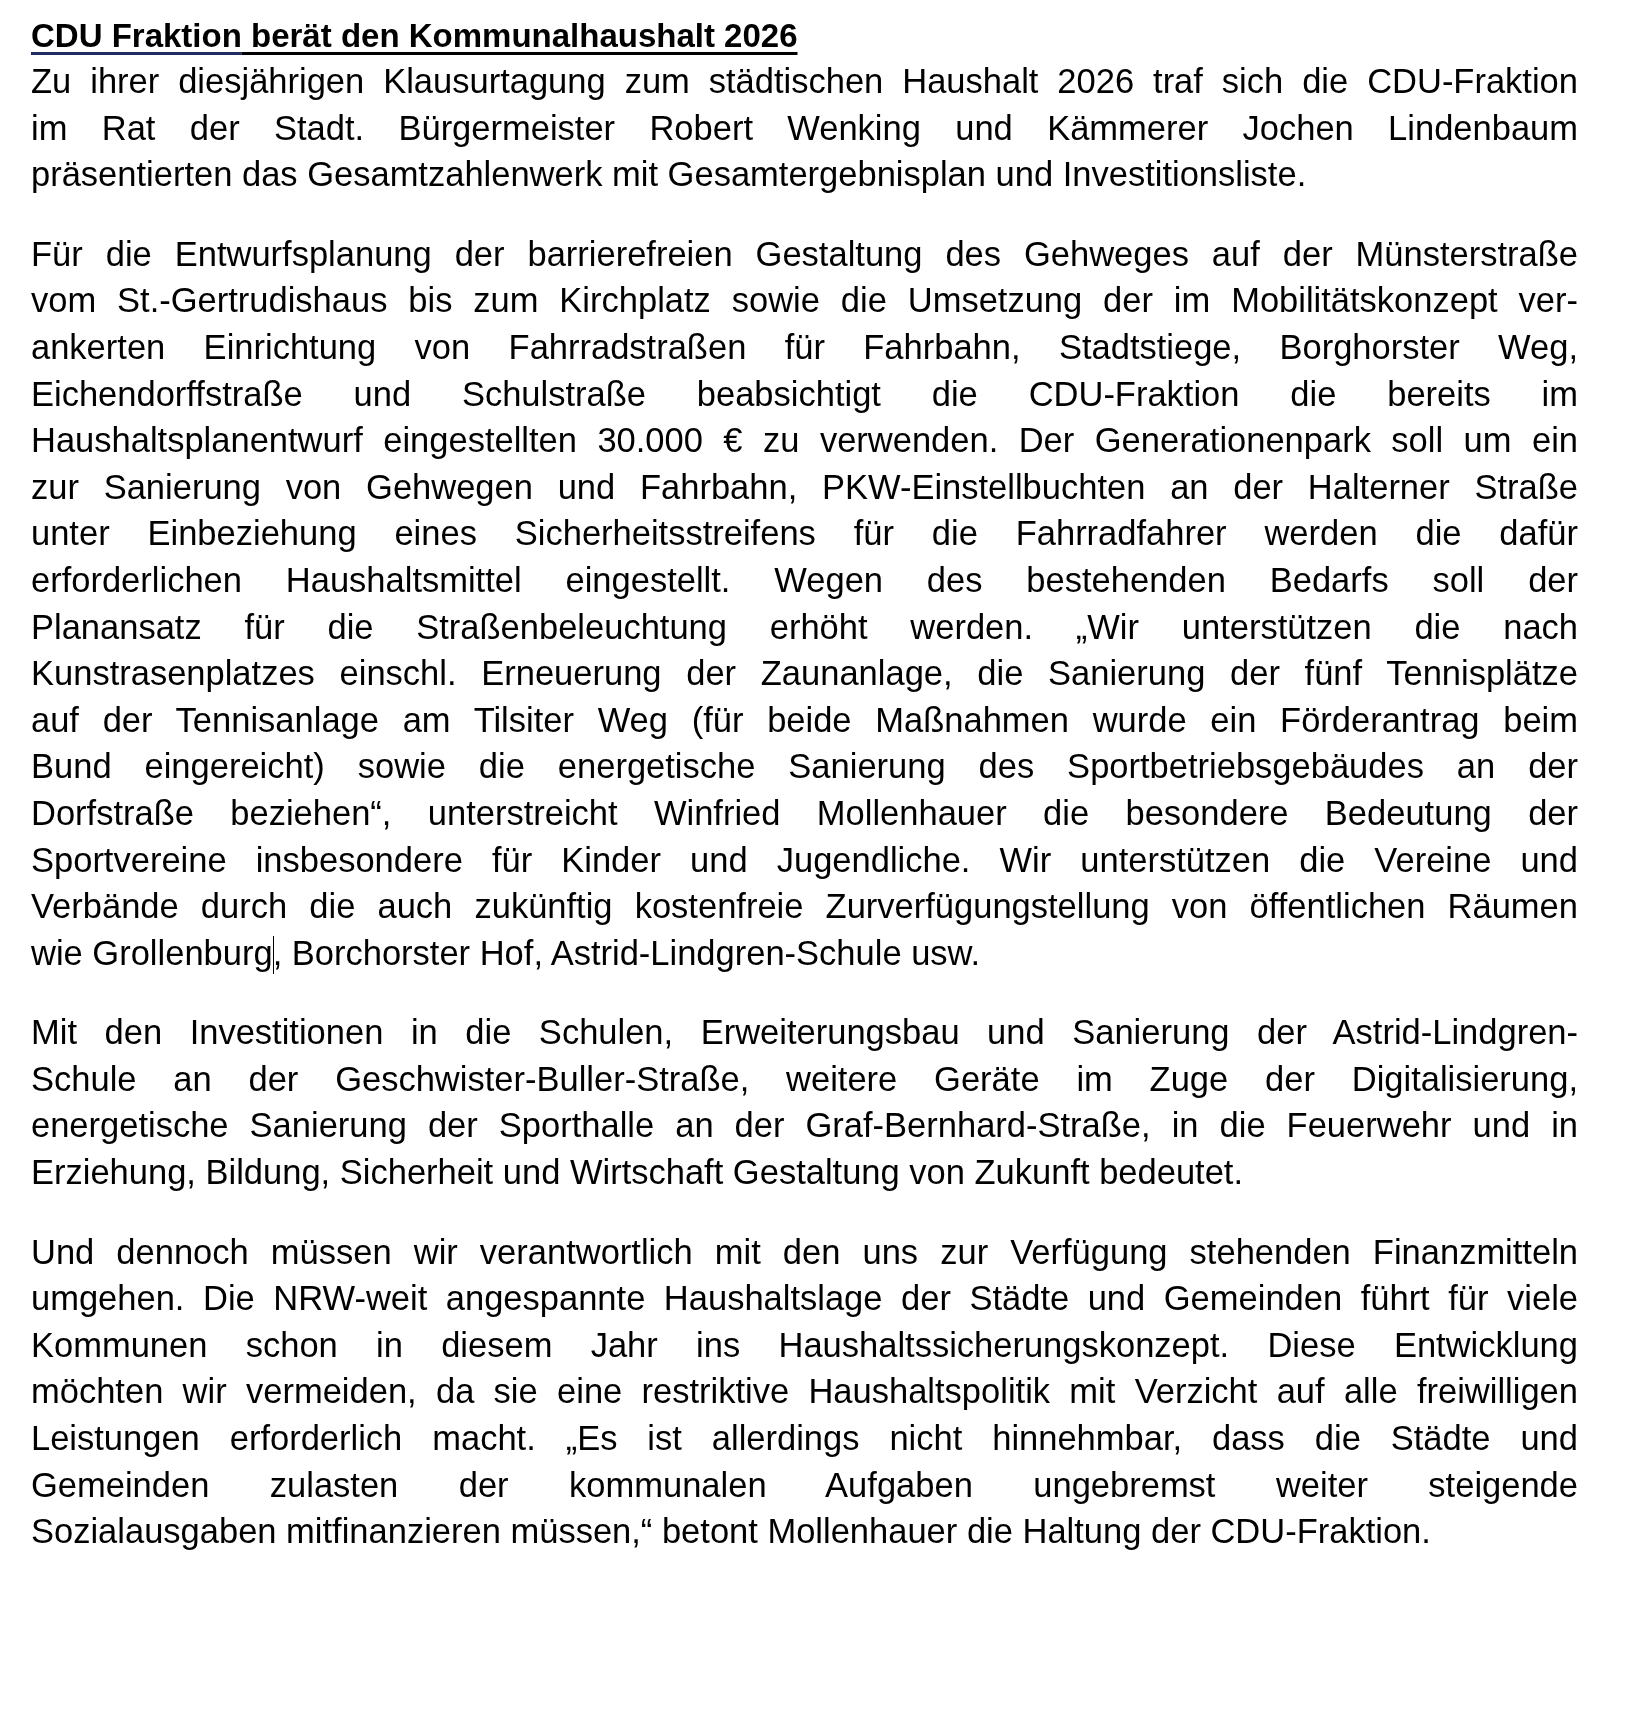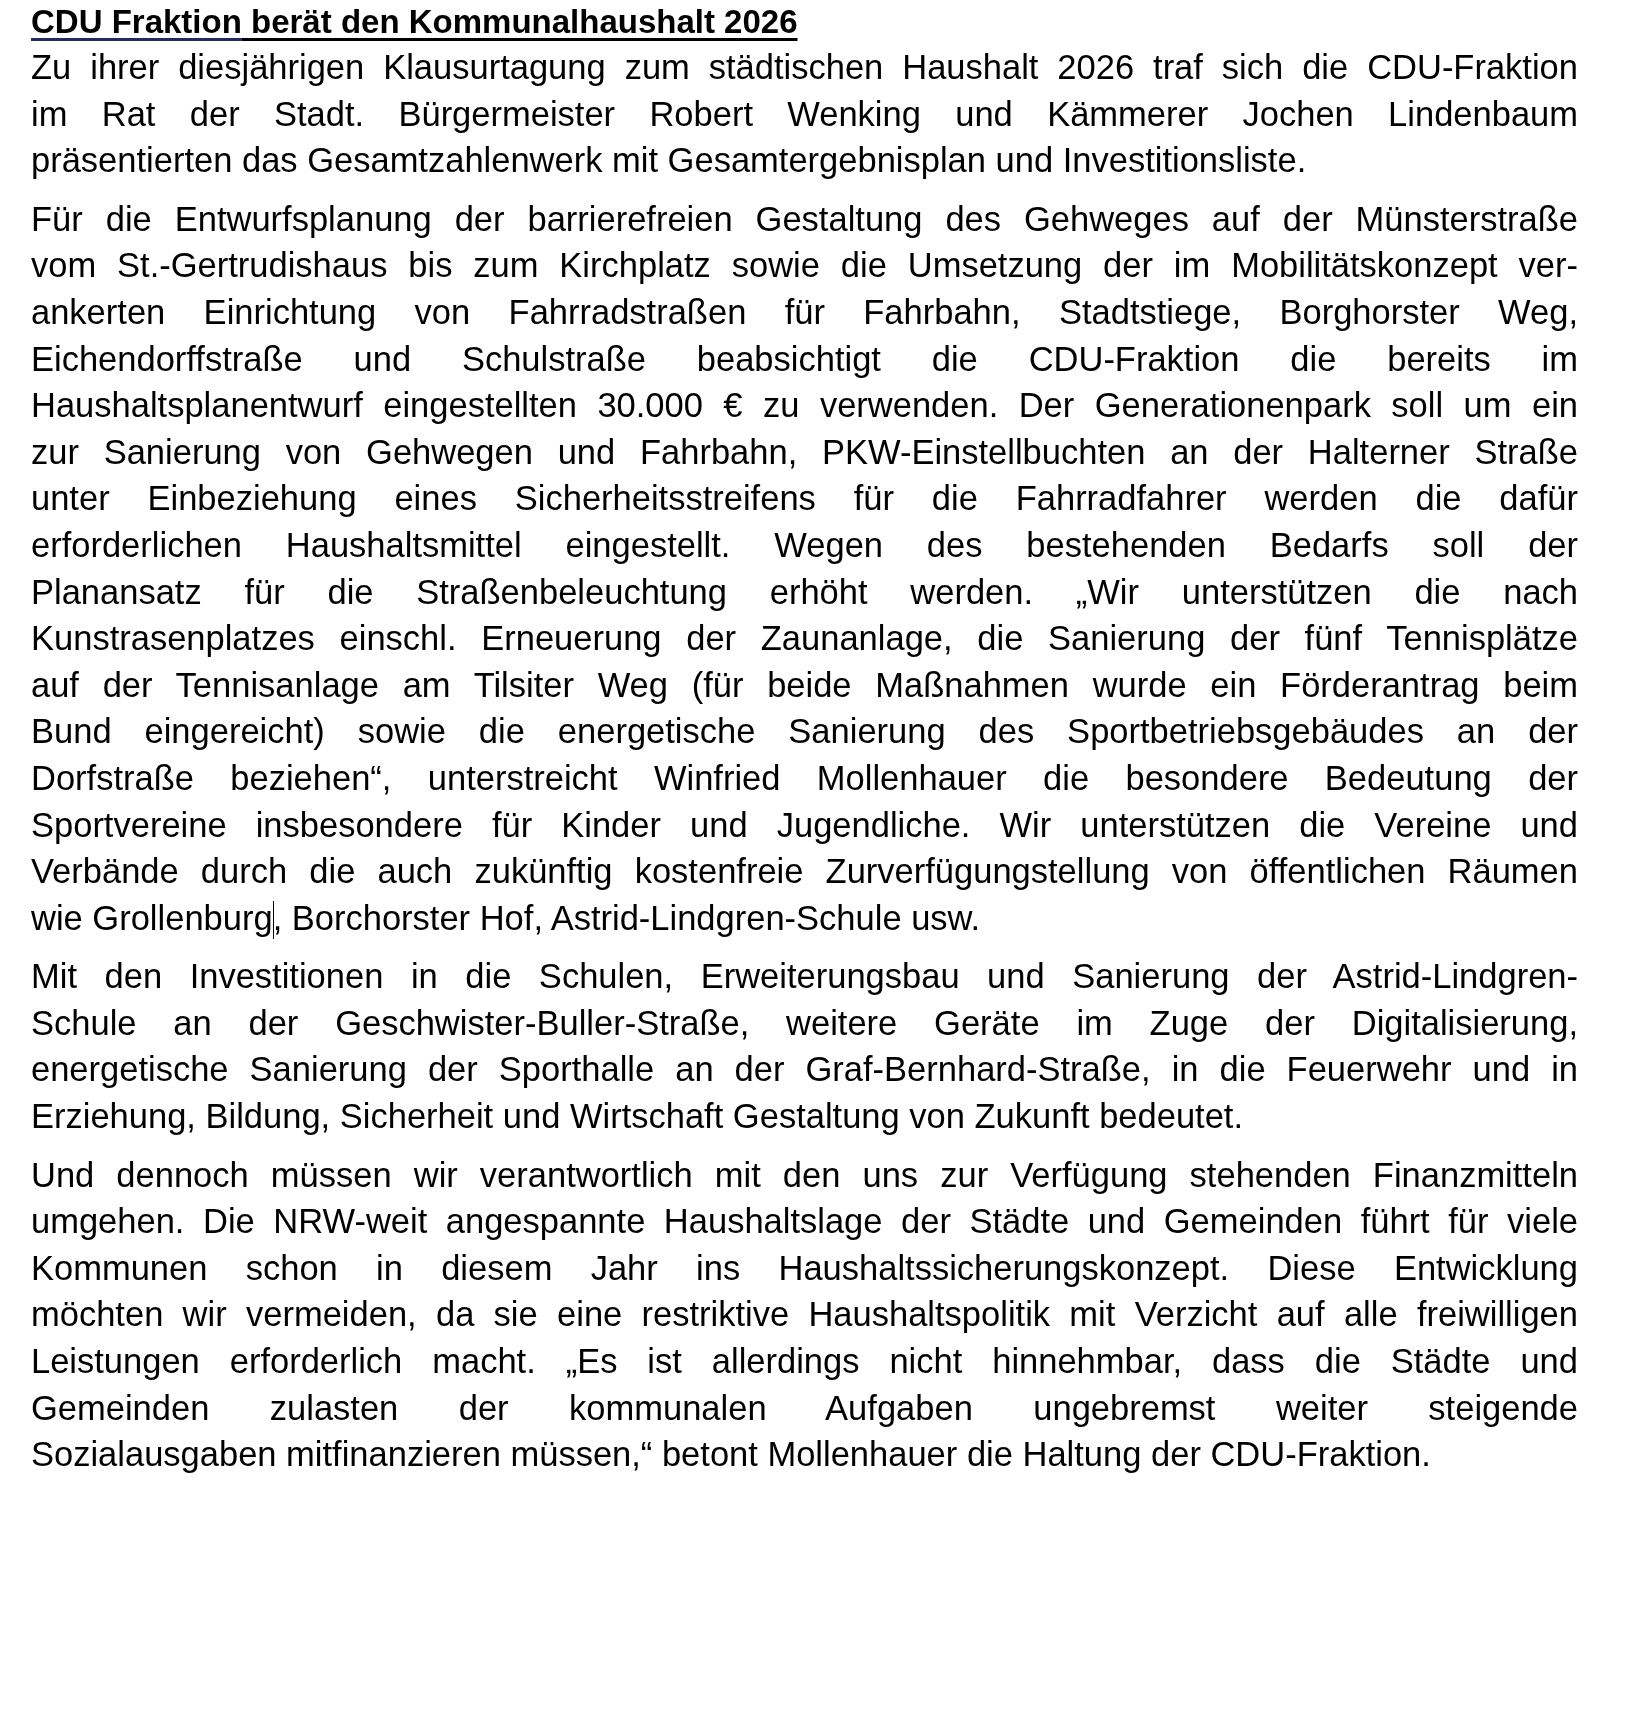--- a/index.html
+++ b/index.html
@@ -11,21 +11,21 @@
     width: 1626px;
     height: 1726px;
     position: relative;
     overflow: hidden;
     font-family: "Liberation Sans", "DejaVu Sans", sans-serif;
     color: #000000;
   }
   .doc {
     position: absolute;
     left: 31px;
-    top: 0;
+    top: 14px;
     width: 1547px;
   }
   .title {
     font-weight: bold;
     font-size: 33px;
     line-height: 44px;
     margin: 0;
     display: inline-block;
     position: relative;
     white-space: nowrap;
@@ -40,21 +40,21 @@
     text-decoration: underline;
     text-decoration-color: #000000;
     text-decoration-thickness: 3px;
     text-underline-offset: 5px;
   }
   .para {
     margin: 0;
     font-size: 34.5px;
     line-height: 46.6px;
   }
-  .para + .para { margin-top: 12px; }
+  .para + .para { margin-top: 33px; }
   .p1 { }
   .line {
     display: block;
     text-align: justify;
     text-align-last: justify;
     white-space: nowrap;
     height: 46.6px;
     overflow: visible;
   }
   .line.last {

